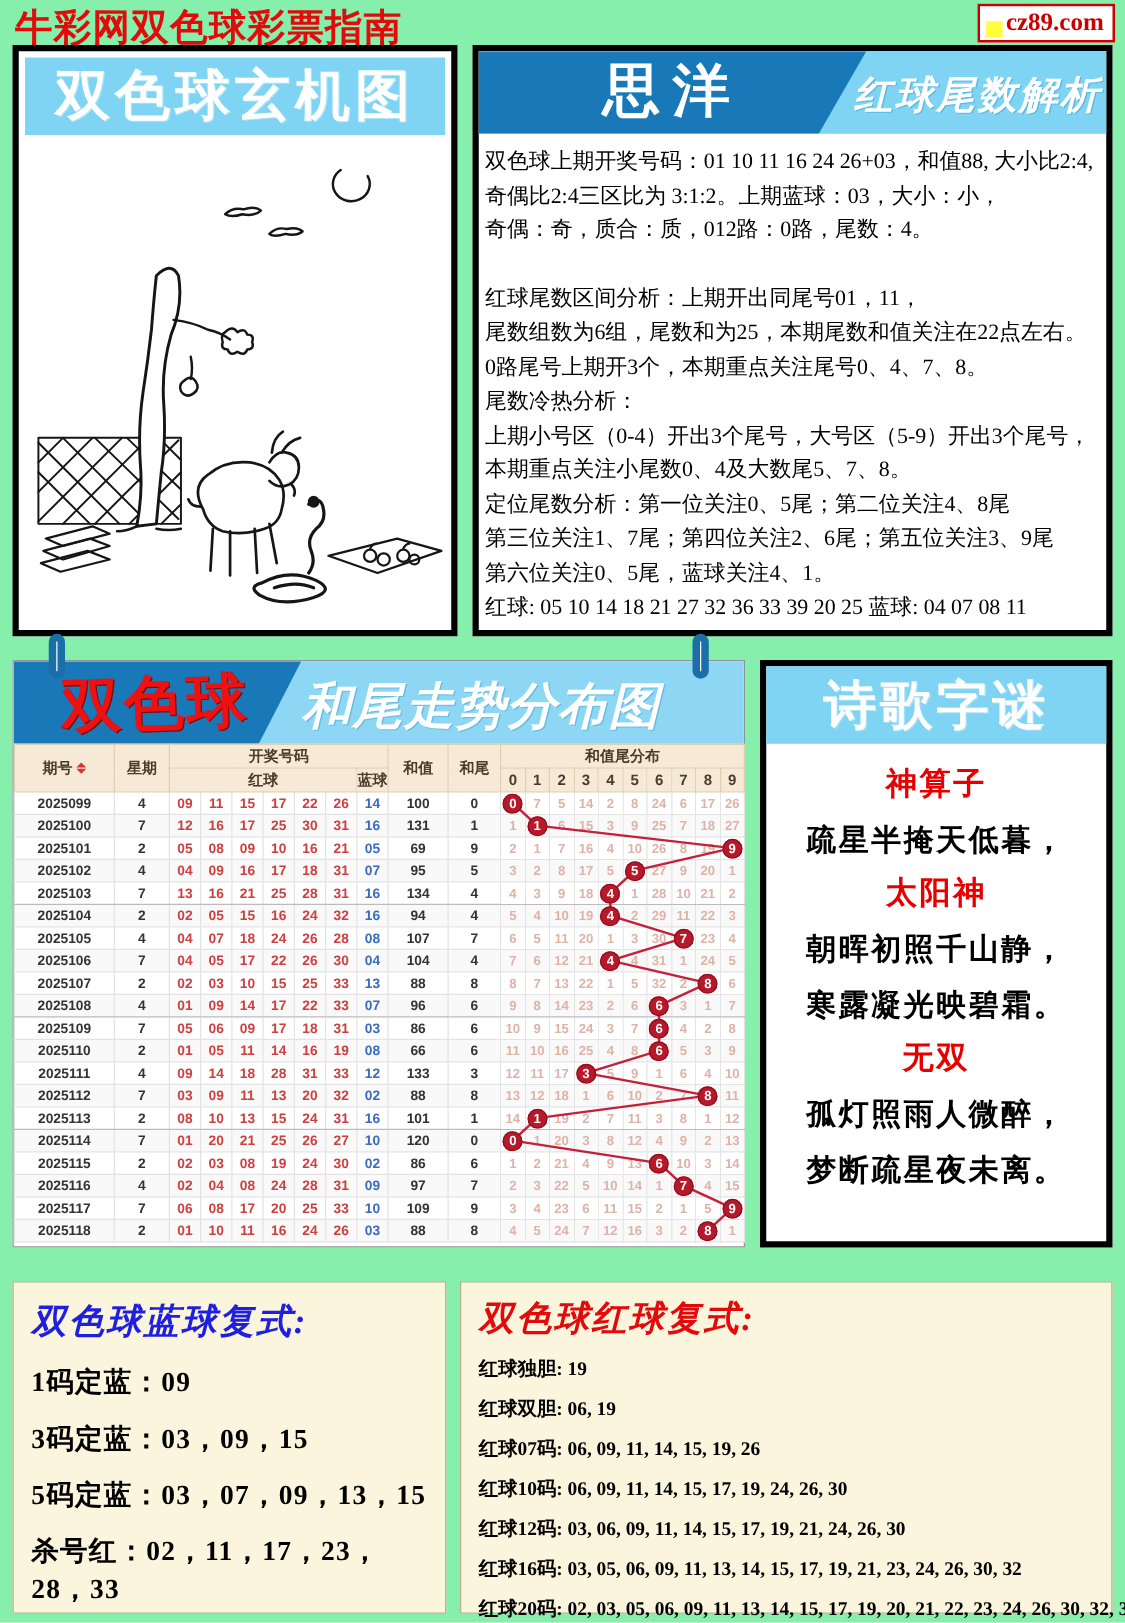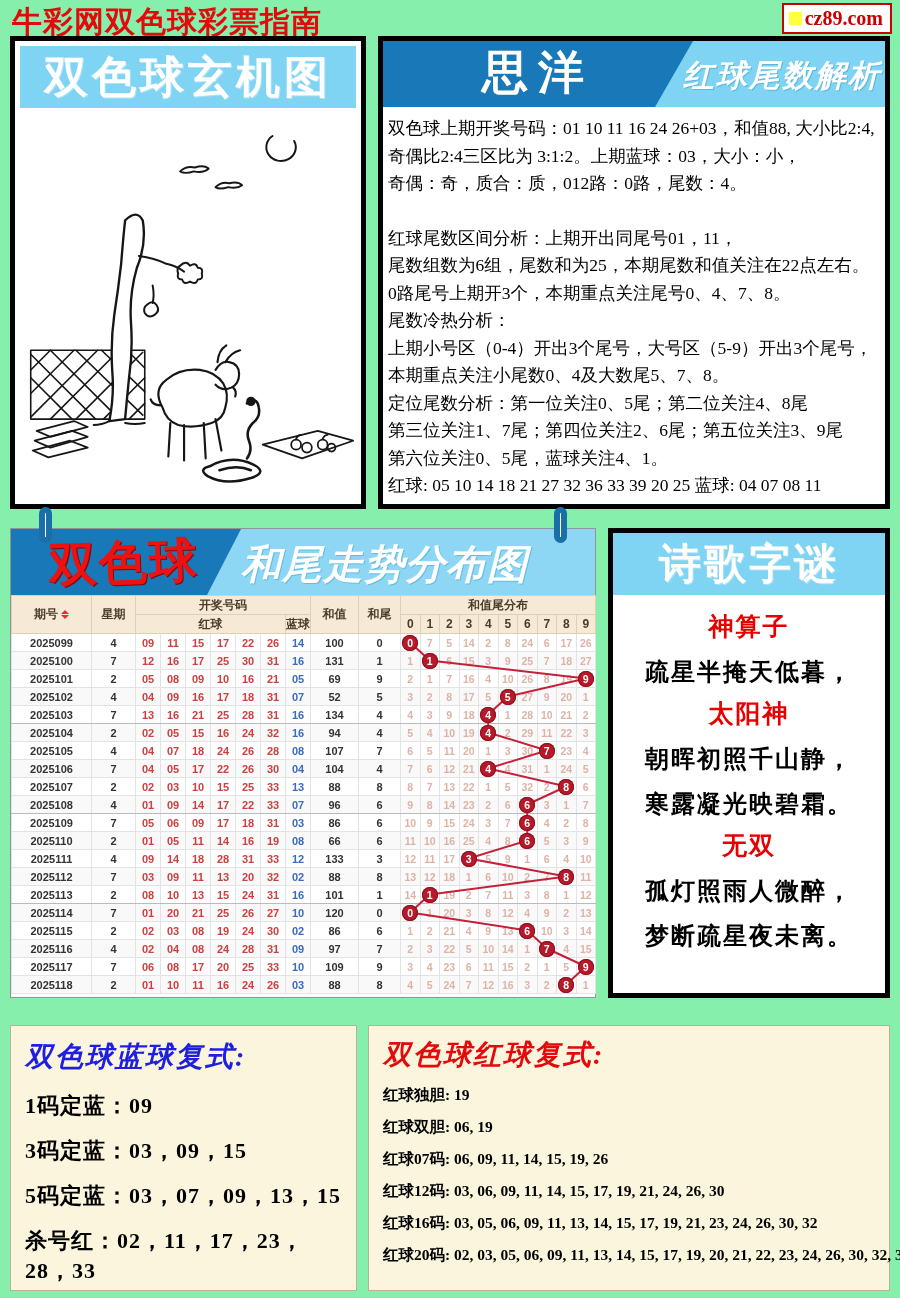--- a/index.html
+++ b/index.html
@@ -4,21 +4,21 @@
 <style>
   * { margin:0; padding:0; box-sizing:border-box; }
   body { background:#fff; }
   .page { position:relative; width:900px; height:1298px; background:#86efac;
           font-family:"Liberation Sans", sans-serif; overflow:hidden; }
 
   
   .top-title { position:absolute; left:12px; top:2px; font-family:"Liberation Serif", serif;
                font-size:30px; font-weight:900; color:#e20a0a; letter-spacing:1px; }
   .badge { position:absolute; right:8px; top:3px; border:2px solid #cc0000; background:#fff;
-           padding:2px 7px 2px 5px; display:flex; align-items:center; }
+           padding:2px 7px 2px 5px; display:flex; align-items:flex-end; }
   .badge-sq { width:13px; height:13px; background:#ffff3c; display:inline-block; margin-right:3px; }
   .badge-tx { color:#cc0000; font-family:"Liberation Serif", serif; font-size:20px; font-weight:bold; }
 
   
   .panel { position:absolute; border:5px solid #000000; background:#fff; }
 
   
   .mystic { left:10px; top:36px; width:356px; height:473px; }
   .mystic-header { margin:5px; height:62px; background:#7ed4f2; color:#fff; font-weight:900;
                    font-size:44px; letter-spacing:4px; text-align:center; line-height:62px;
@@ -317,21 +317,21 @@
             <tr class="alt ">
               <td>2025102</td>
               <td>4</td>
               <td class="c-red">04</td>
               <td class="c-red">09</td>
               <td class="c-red">16</td>
               <td class="c-red">17</td>
               <td class="c-red">18</td>
               <td class="c-red">31</td>
               <td class="c-blue">07</td>
-              <td>52</td>
+              <td>95</td>
               <td>5</td>
               <td class="c-dist">3</td>
               <td class="c-dist">2</td>
               <td class="c-dist">8</td>
               <td class="c-dist">17</td>
               <td class="c-dist">5</td>
               <td class="c-dist"><span class="hit">5</span></td>
               <td class="c-dist">27</td>
               <td class="c-dist">9</td>
               <td class="c-dist">20</td>
@@ -754,19 +754,20 @@
         <div class="bl-line">杀号红：02，11，17，23，28，33</div>
       </div>
   </section>
 
   <section class="cream red-panel">
     <div class="rd-title">双色球红球复式:</div>
     <div id="red-lines">
         <div class="rd-line">红球独胆: 19</div>
         <div class="rd-line">红球双胆: 06, 19</div>
         <div class="rd-line">红球07码: 06, 09, 11, 14, 15, 19, 26</div>
+        <div class="rd-line">红球10码: 06, 09, 11, 14, 15, 17, 19, 24, 26, 30</div>
         <div class="rd-line">红球12码: 03, 06, 09, 11, 14, 15, 17, 19, 21, 24, 26, 30</div>
         <div class="rd-line">红球16码: 03, 05, 06, 09, 11, 13, 14, 15, 17, 19, 21, 23, 24, 26, 30, 32</div>
         <div class="rd-line">红球20码: 02, 03, 05, 06, 09, 11, 13, 14, 15, 17, 19, 20, 21, 22, 23, 24, 26, 30, 32, 33</div>
       </div>
   </section>
 
 </div>
 
 </body></html>

